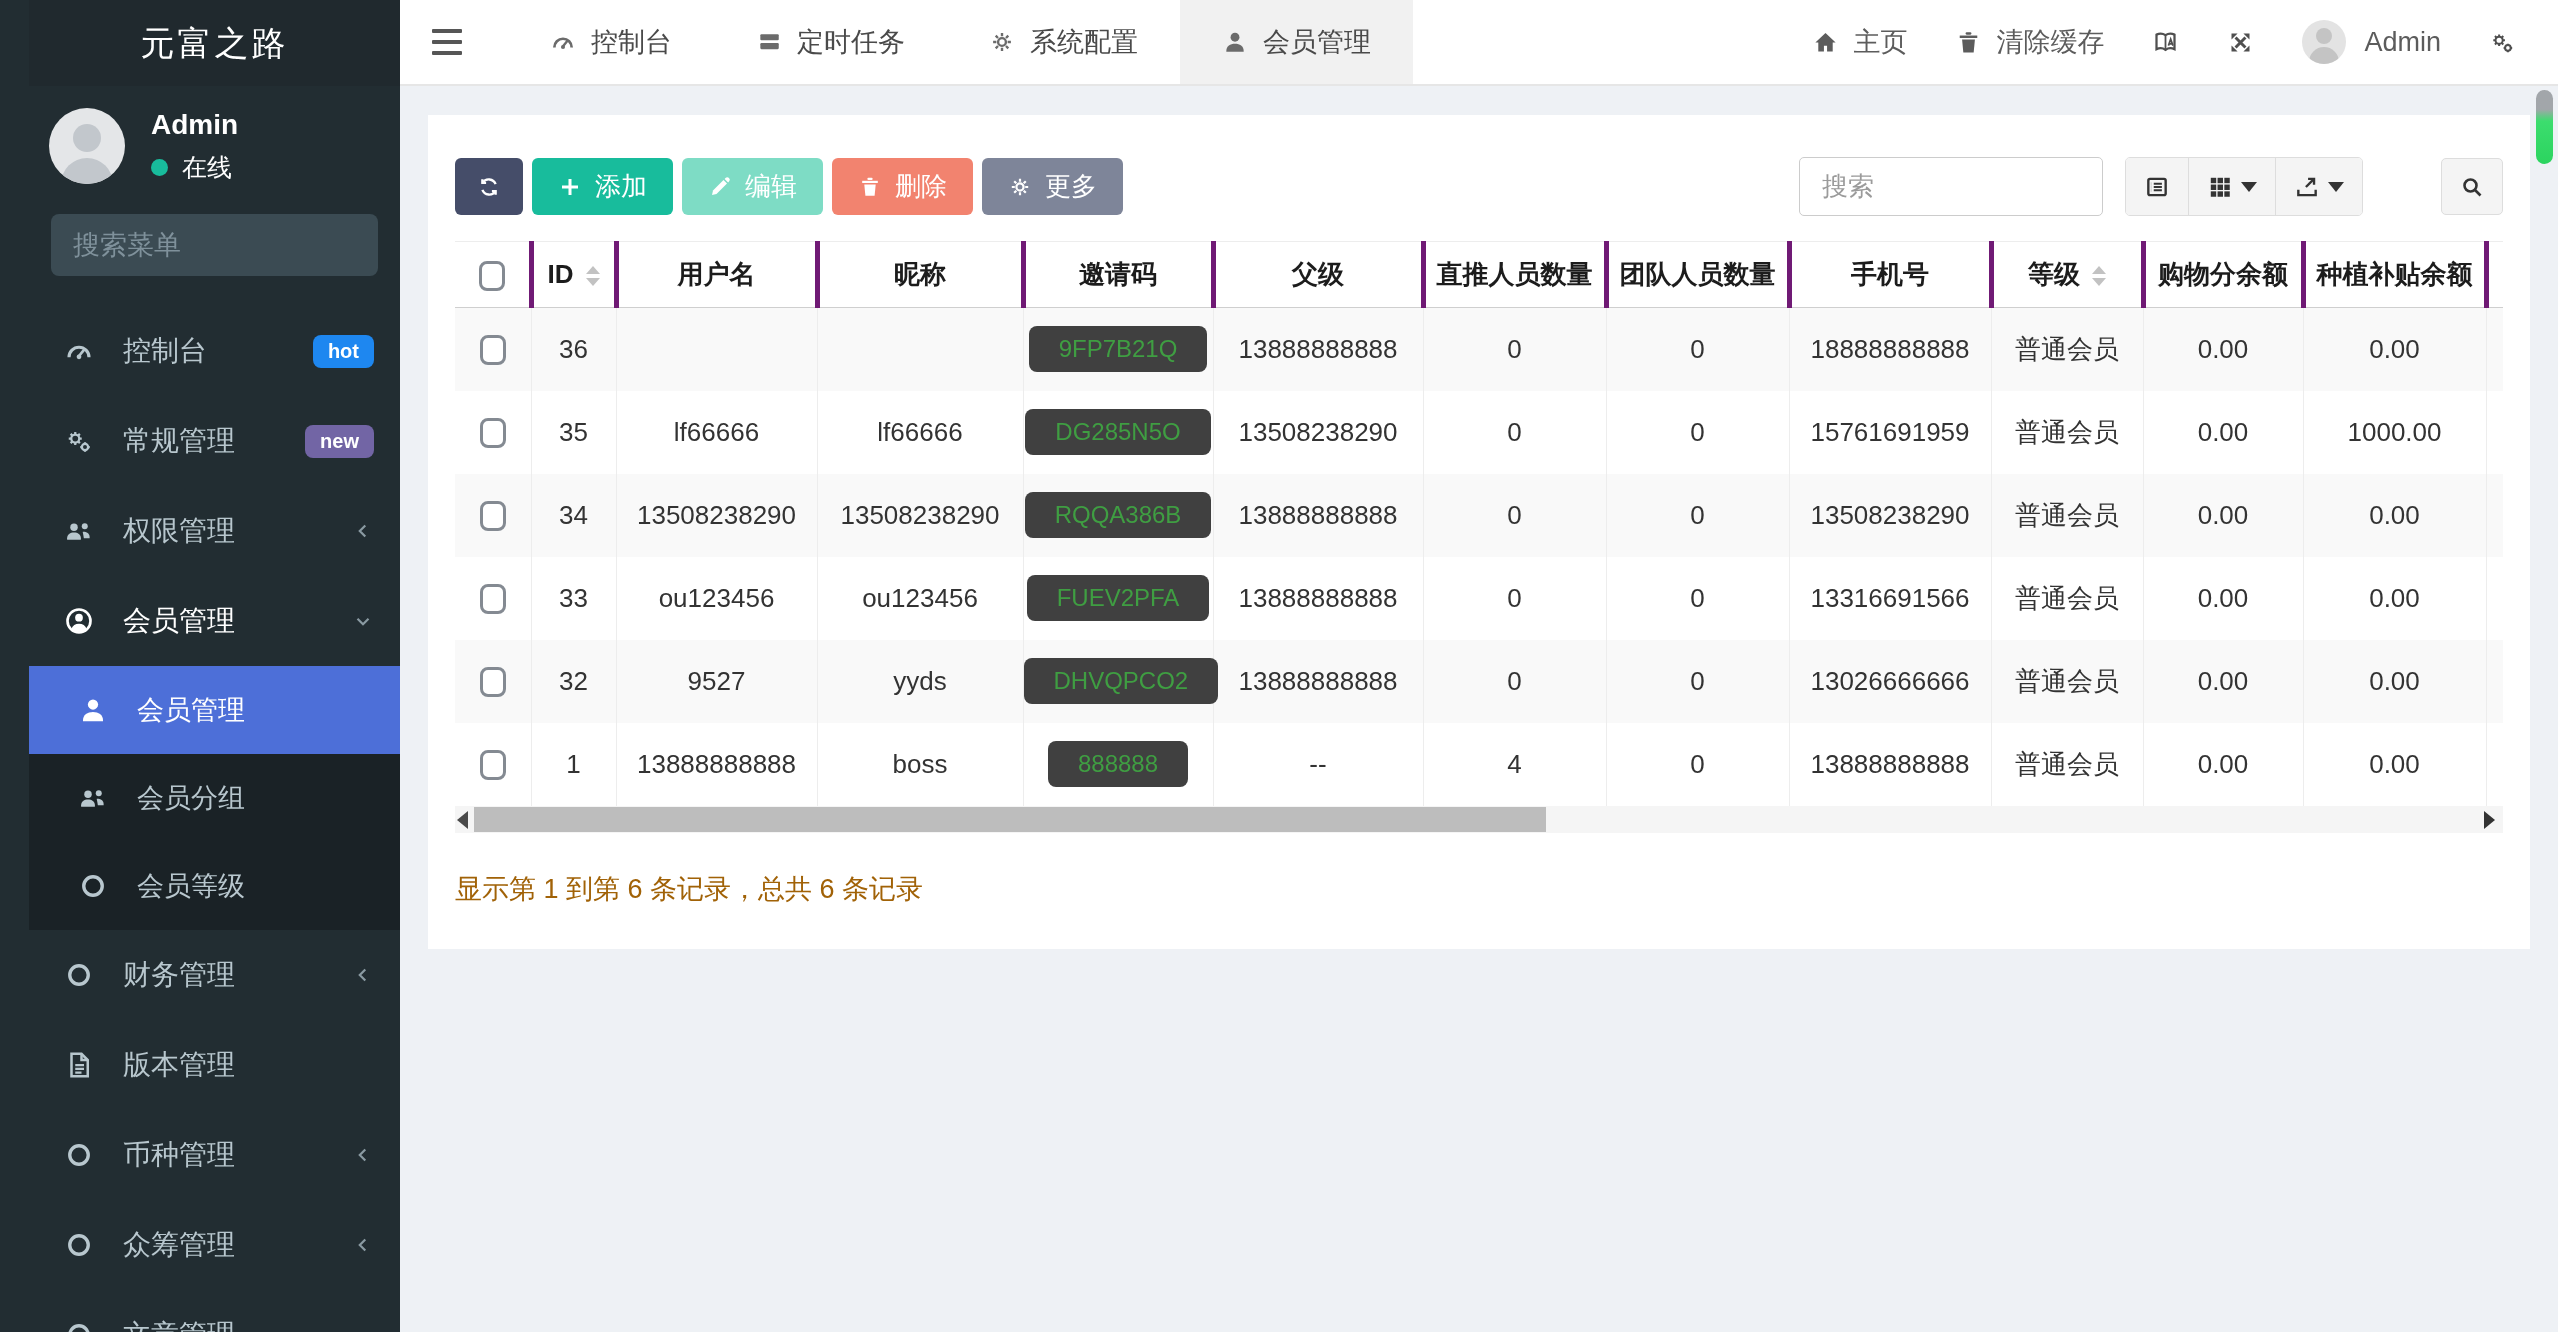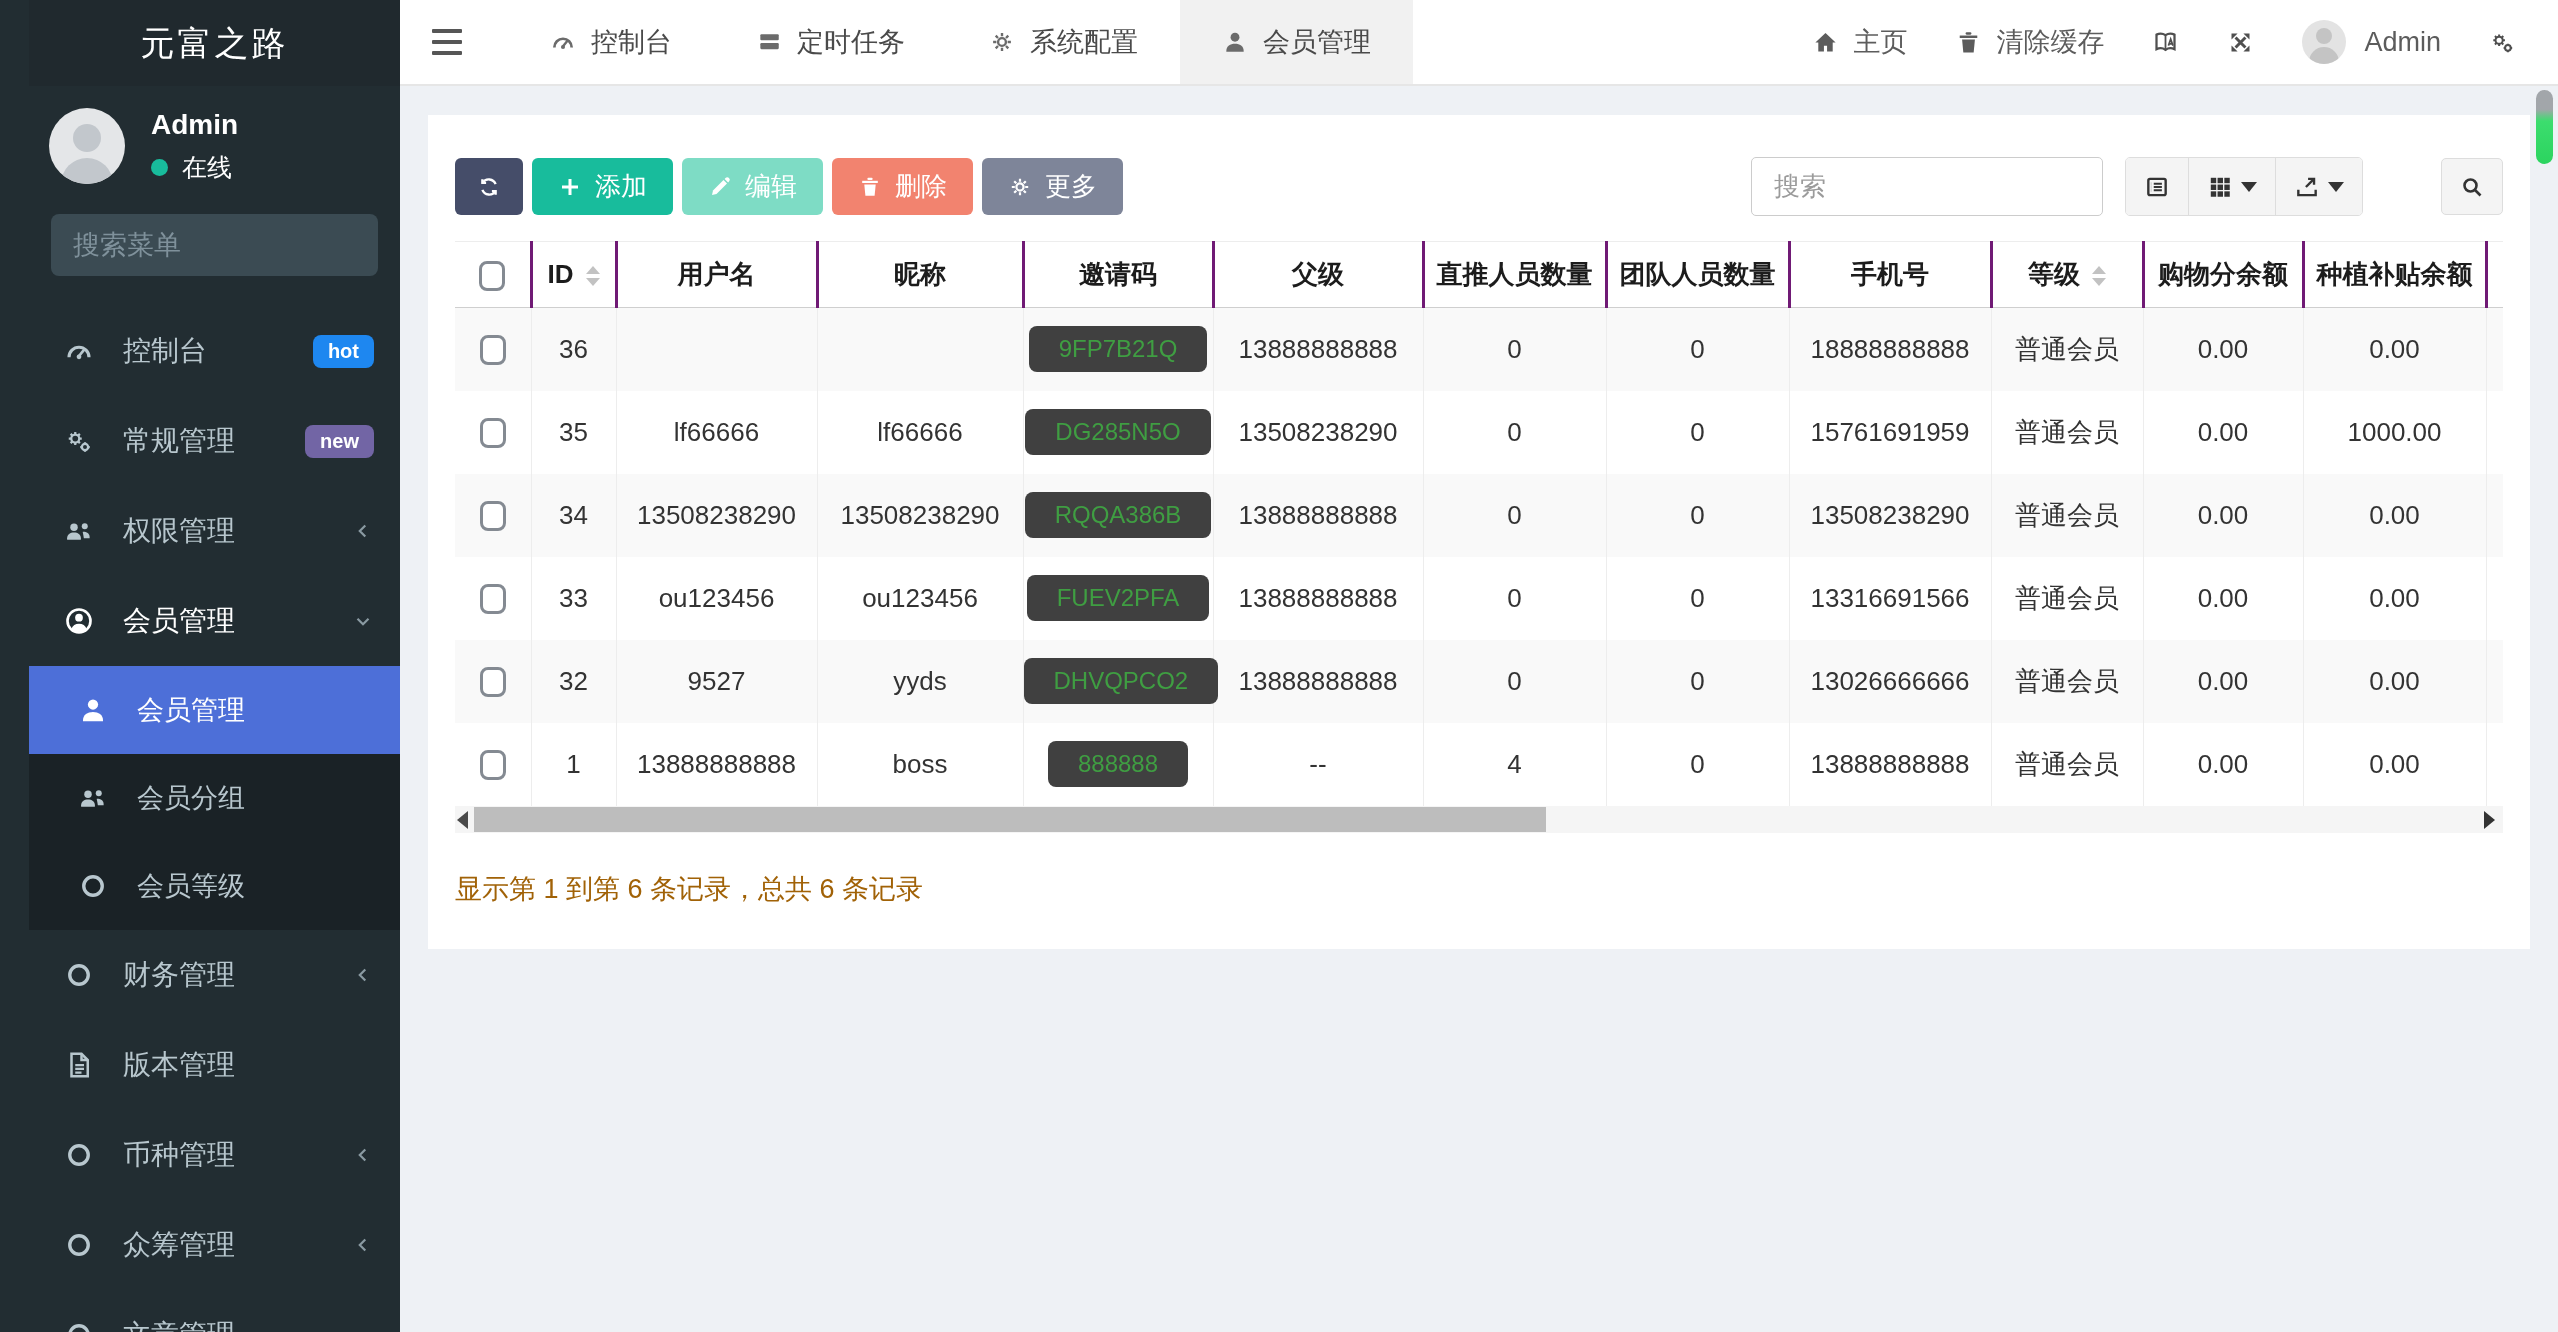--- a/index.html
+++ b/index.html
@@ -57,35 +57,35 @@
 
   .toolbar { display:flex; align-items:center; }
   .btn { height:57px; border:none; border-radius:6px; color:#fff; font-size:26px; font-family:inherit; display:inline-flex; align-items:center; justify-content:center; gap:13px; padding:0 26px; margin-right:9px; cursor:pointer; }
   .btn svg { width:24px; height:24px; }
   .btn-refresh { background:#454d69; width:68px; padding:0; }
   .btn-add { background:#18bc9c;font-family:Liberation Mono, monospace; }
   .btn-edit { background:#7edcc5; }
   .btn-del { background:#f2836f; }
   .btn-more { background:#7e8599; }
   .toolbar-right { margin-left:auto; display:flex; align-items:center; }
-  .search-input { width:352px; height:59px; border:1px solid #cccccc; border-radius:5px; font-size:26px; padding:0 22px; color:#333; outline:none; font-family:inherit; }
+  .search-input { width:304px; height:59px; border:1px solid #cccccc; border-radius:5px; font-size:26px; padding:0 22px; color:#333; outline:none; font-family:inherit; }
   .search-input::placeholder { color:#9b9b9b; }
   .btn-group { display:flex; margin-left:22px; border:1px solid #dddddd; border-radius:5px; overflow:hidden; }
   .tool-btn { height:57px; background:#f4f4f4; border:none; display:inline-flex; align-items:center; justify-content:center; gap:8px; cursor:pointer; color:#333; padding:0 18px; font-family:inherit; }
   .btn-group .tool-btn { border-right:1px solid #dddddd; }
   .btn-group .tool-btn:last-child { border-right:none; }
   .tool-btn svg { width:26px; height:26px; }
   .caret-down { width:0; height:0; border-left:8px solid transparent; border-right:8px solid transparent; border-top:10px solid #333; }
   .btn-find { margin-left:78px; border:1px solid #dddddd; border-radius:5px; width:62px; }
 
   
   .table-area { margin-top:25px; }
   .table-wrap { width:2048px; overflow:hidden; }
   table { border-collapse:collapse; table-layout:fixed; width:2131px; }
-  thead th { height:66px; font-size:26px; font-weight:bold; color:#1c1c1c; text-align:center; background:#fff; border-left:3px solid #701a75; border-top:1px solid #ededed; border-bottom:1px solid #cfcfcf; cursor:default; }
+  thead th { height:66px; font-size:26px; font-weight:bold; color:#1c1c1c; text-align:center; background:#fff; border-left:5px solid #701a75; border-top:1px solid #ededed; border-bottom:1px solid #cfcfcf; cursor:default; }
   thead th:first-child { border-left:none; }
   tbody td { height:83px; font-size:26px; color:#333; text-align:center; border-left:1px solid #ededed; }
   tbody td:first-child { border-left:none; }
   tbody tr:nth-child(odd) { background:#f9f9f9; }
   .col-checkbox{width:76px}.col-id{width:85px}.col-username{width:201px}.col-nickname{width:206px}
   .col-invite{width:190px}.col-parent{width:210px}.col-direct{width:183px}.col-team{width:183px}
   .col-phone{width:202px}.col-level{width:152px}.col-shopping{width:160px}.col-planting{width:183px}.col-extra{width:100px}
   .checkbox { display:inline-block; width:26px; height:30px; border:3px solid #848a92; border-radius:8px; background:#fff; vertical-align:middle; cursor:pointer; }
   .invite-badge { display:inline-block; background:#404040; color:#3f9e42; font-size:24px; padding:9px 30px; border-radius:8px; }
   .sort-carets { display:inline-flex; flex-direction:column; gap:4px; margin-left:12px; vertical-align:middle; }

